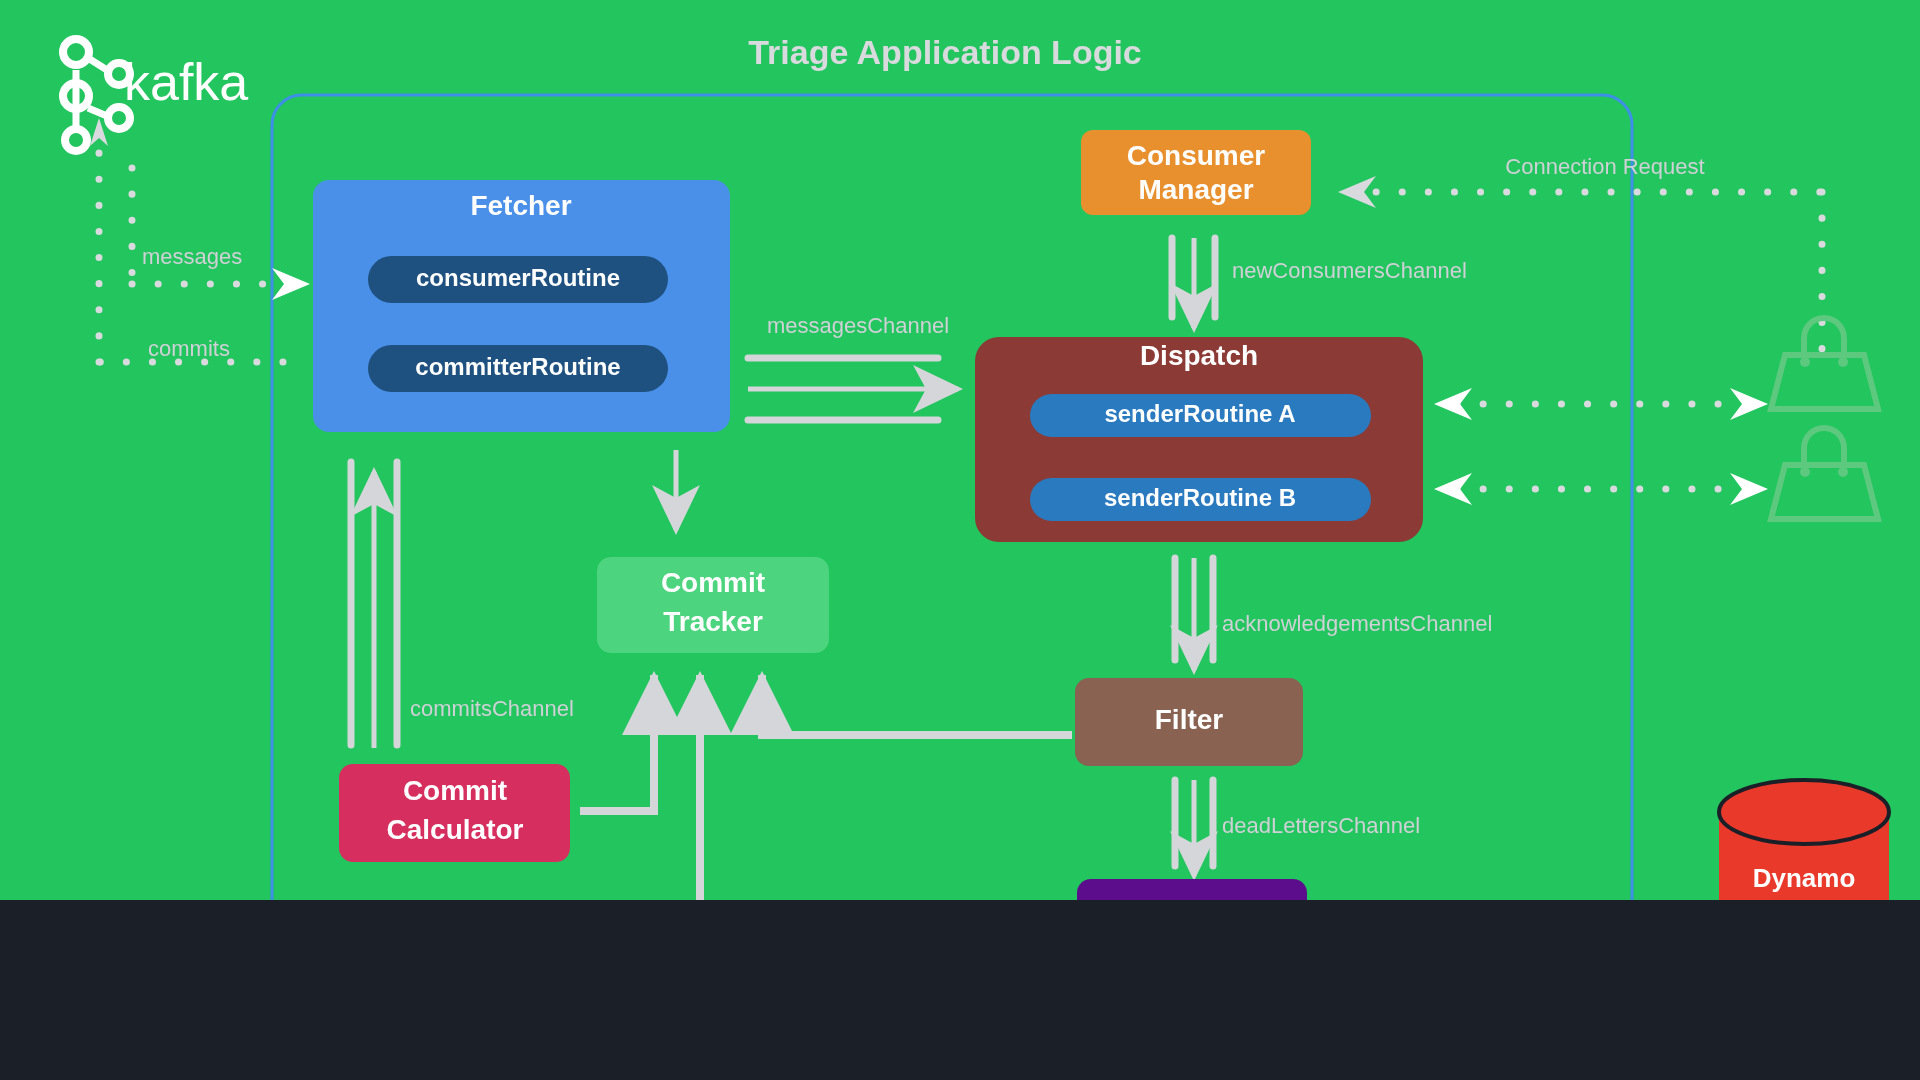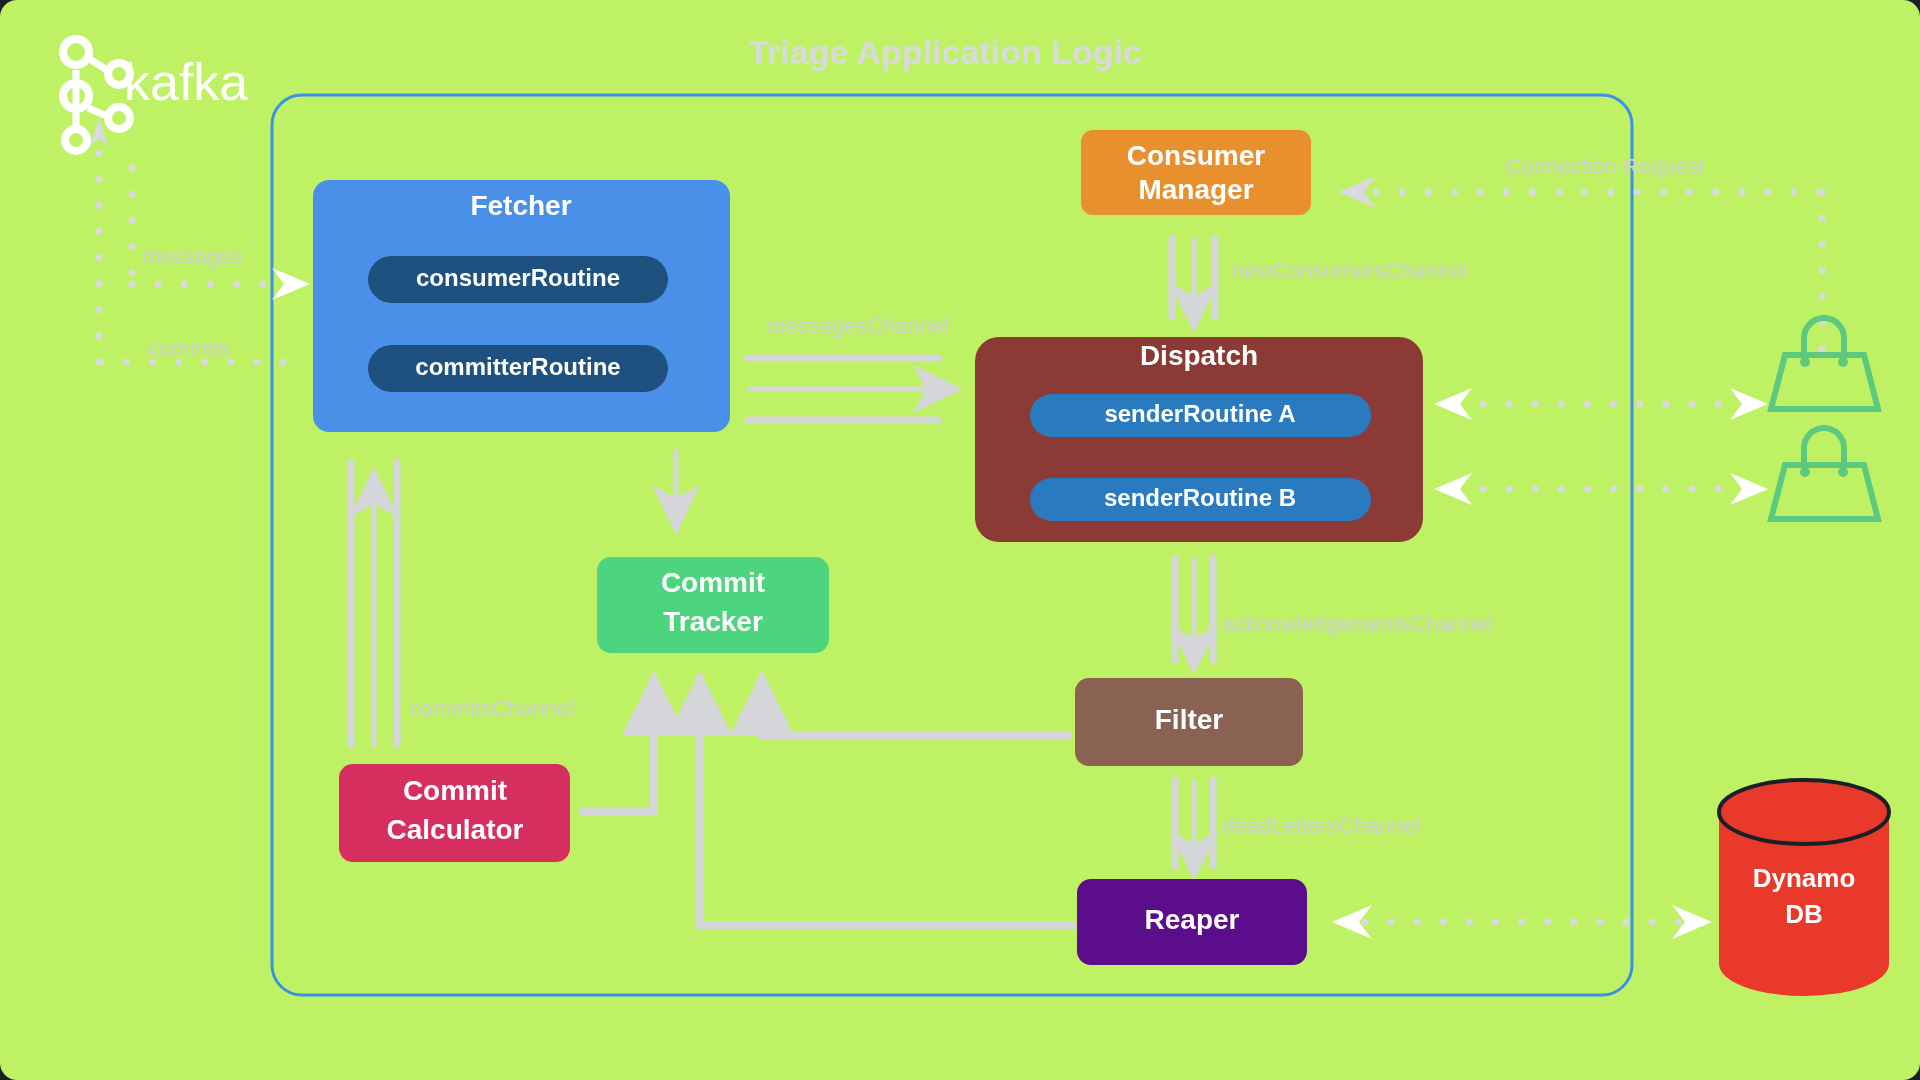--- a/index.html
+++ b/index.html
@@ -3,25 +3,24 @@
 <meta charset="utf-8">
 <style>
   html, body {
     margin: 0;
     padding: 0;
     background: #1b1f27;
   }
   #root {
     position: relative;
     width: 1920px;
-    height: 1080px;
-    background: #bef264;
+    height: 900px;
+    background: #22c55e;
     font-family: "Liberation Sans", sans-serif;
     overflow: hidden;
-    border-radius: 17px;
   }
   svg.diagram {
     position: absolute;
     inset: 0;
     width: 1920px;
     height: 1080px;
     display: block;
   }
   text { dominant-baseline: middle; }
   .title-text {

